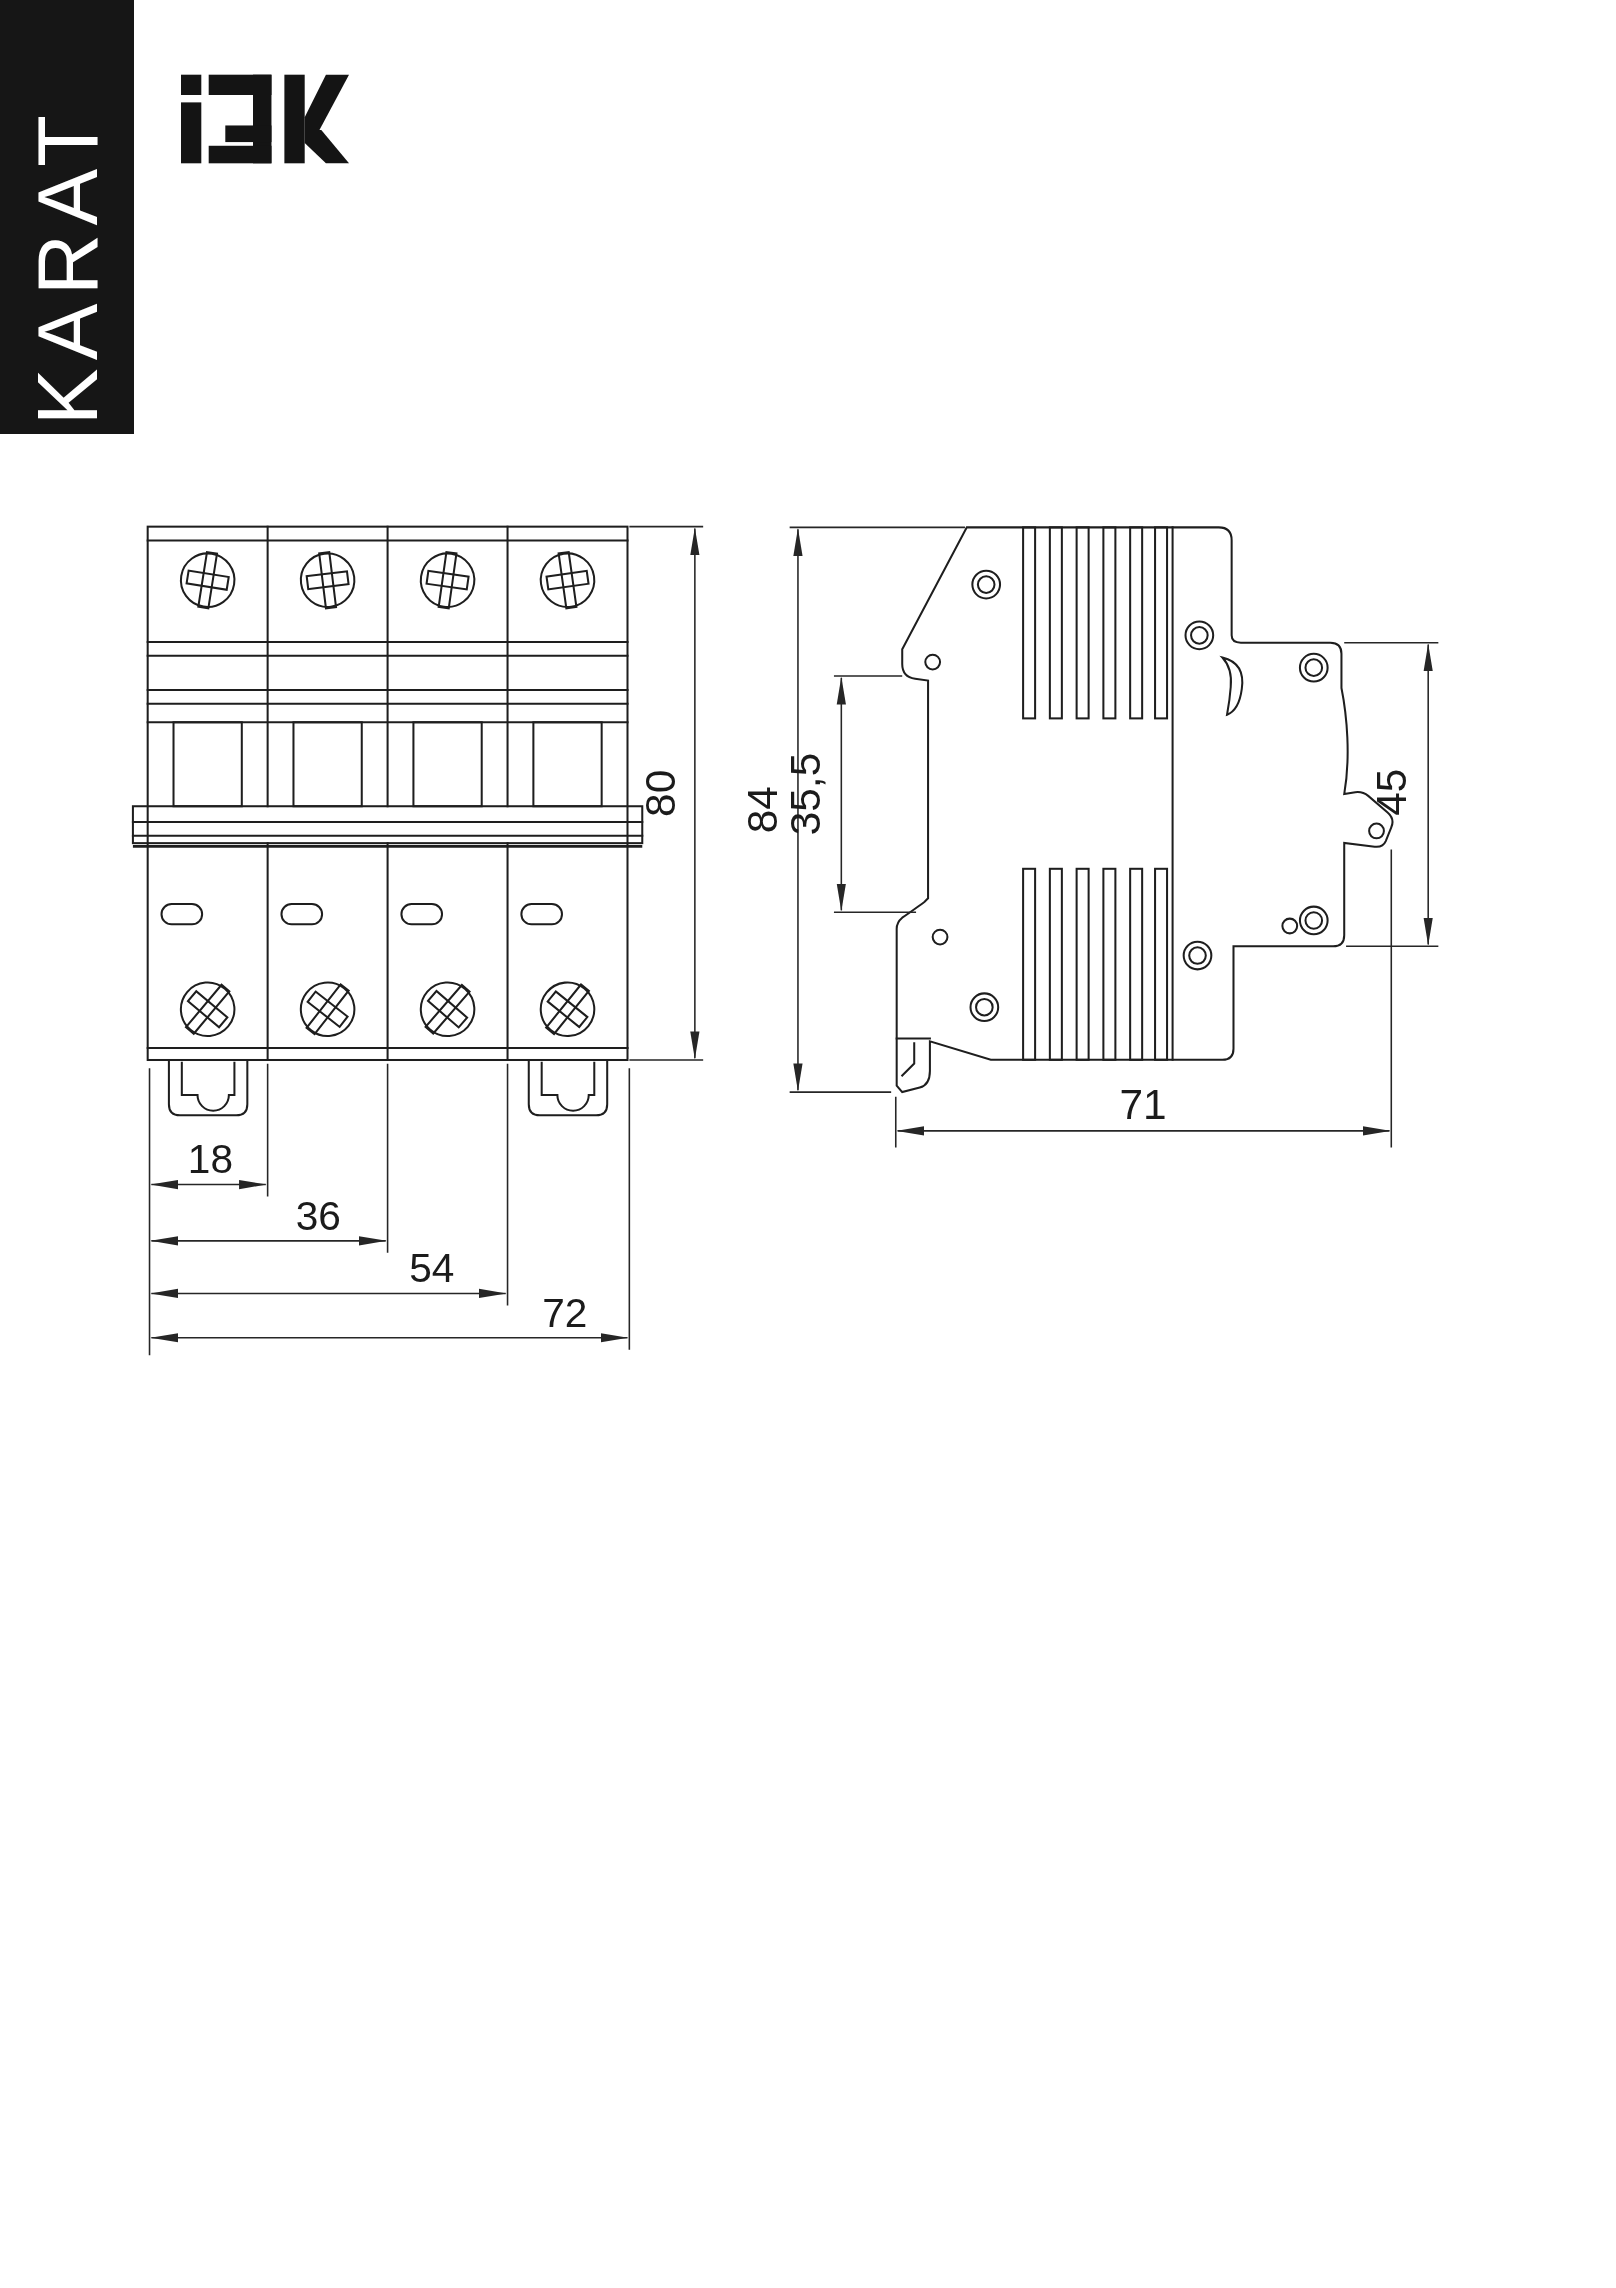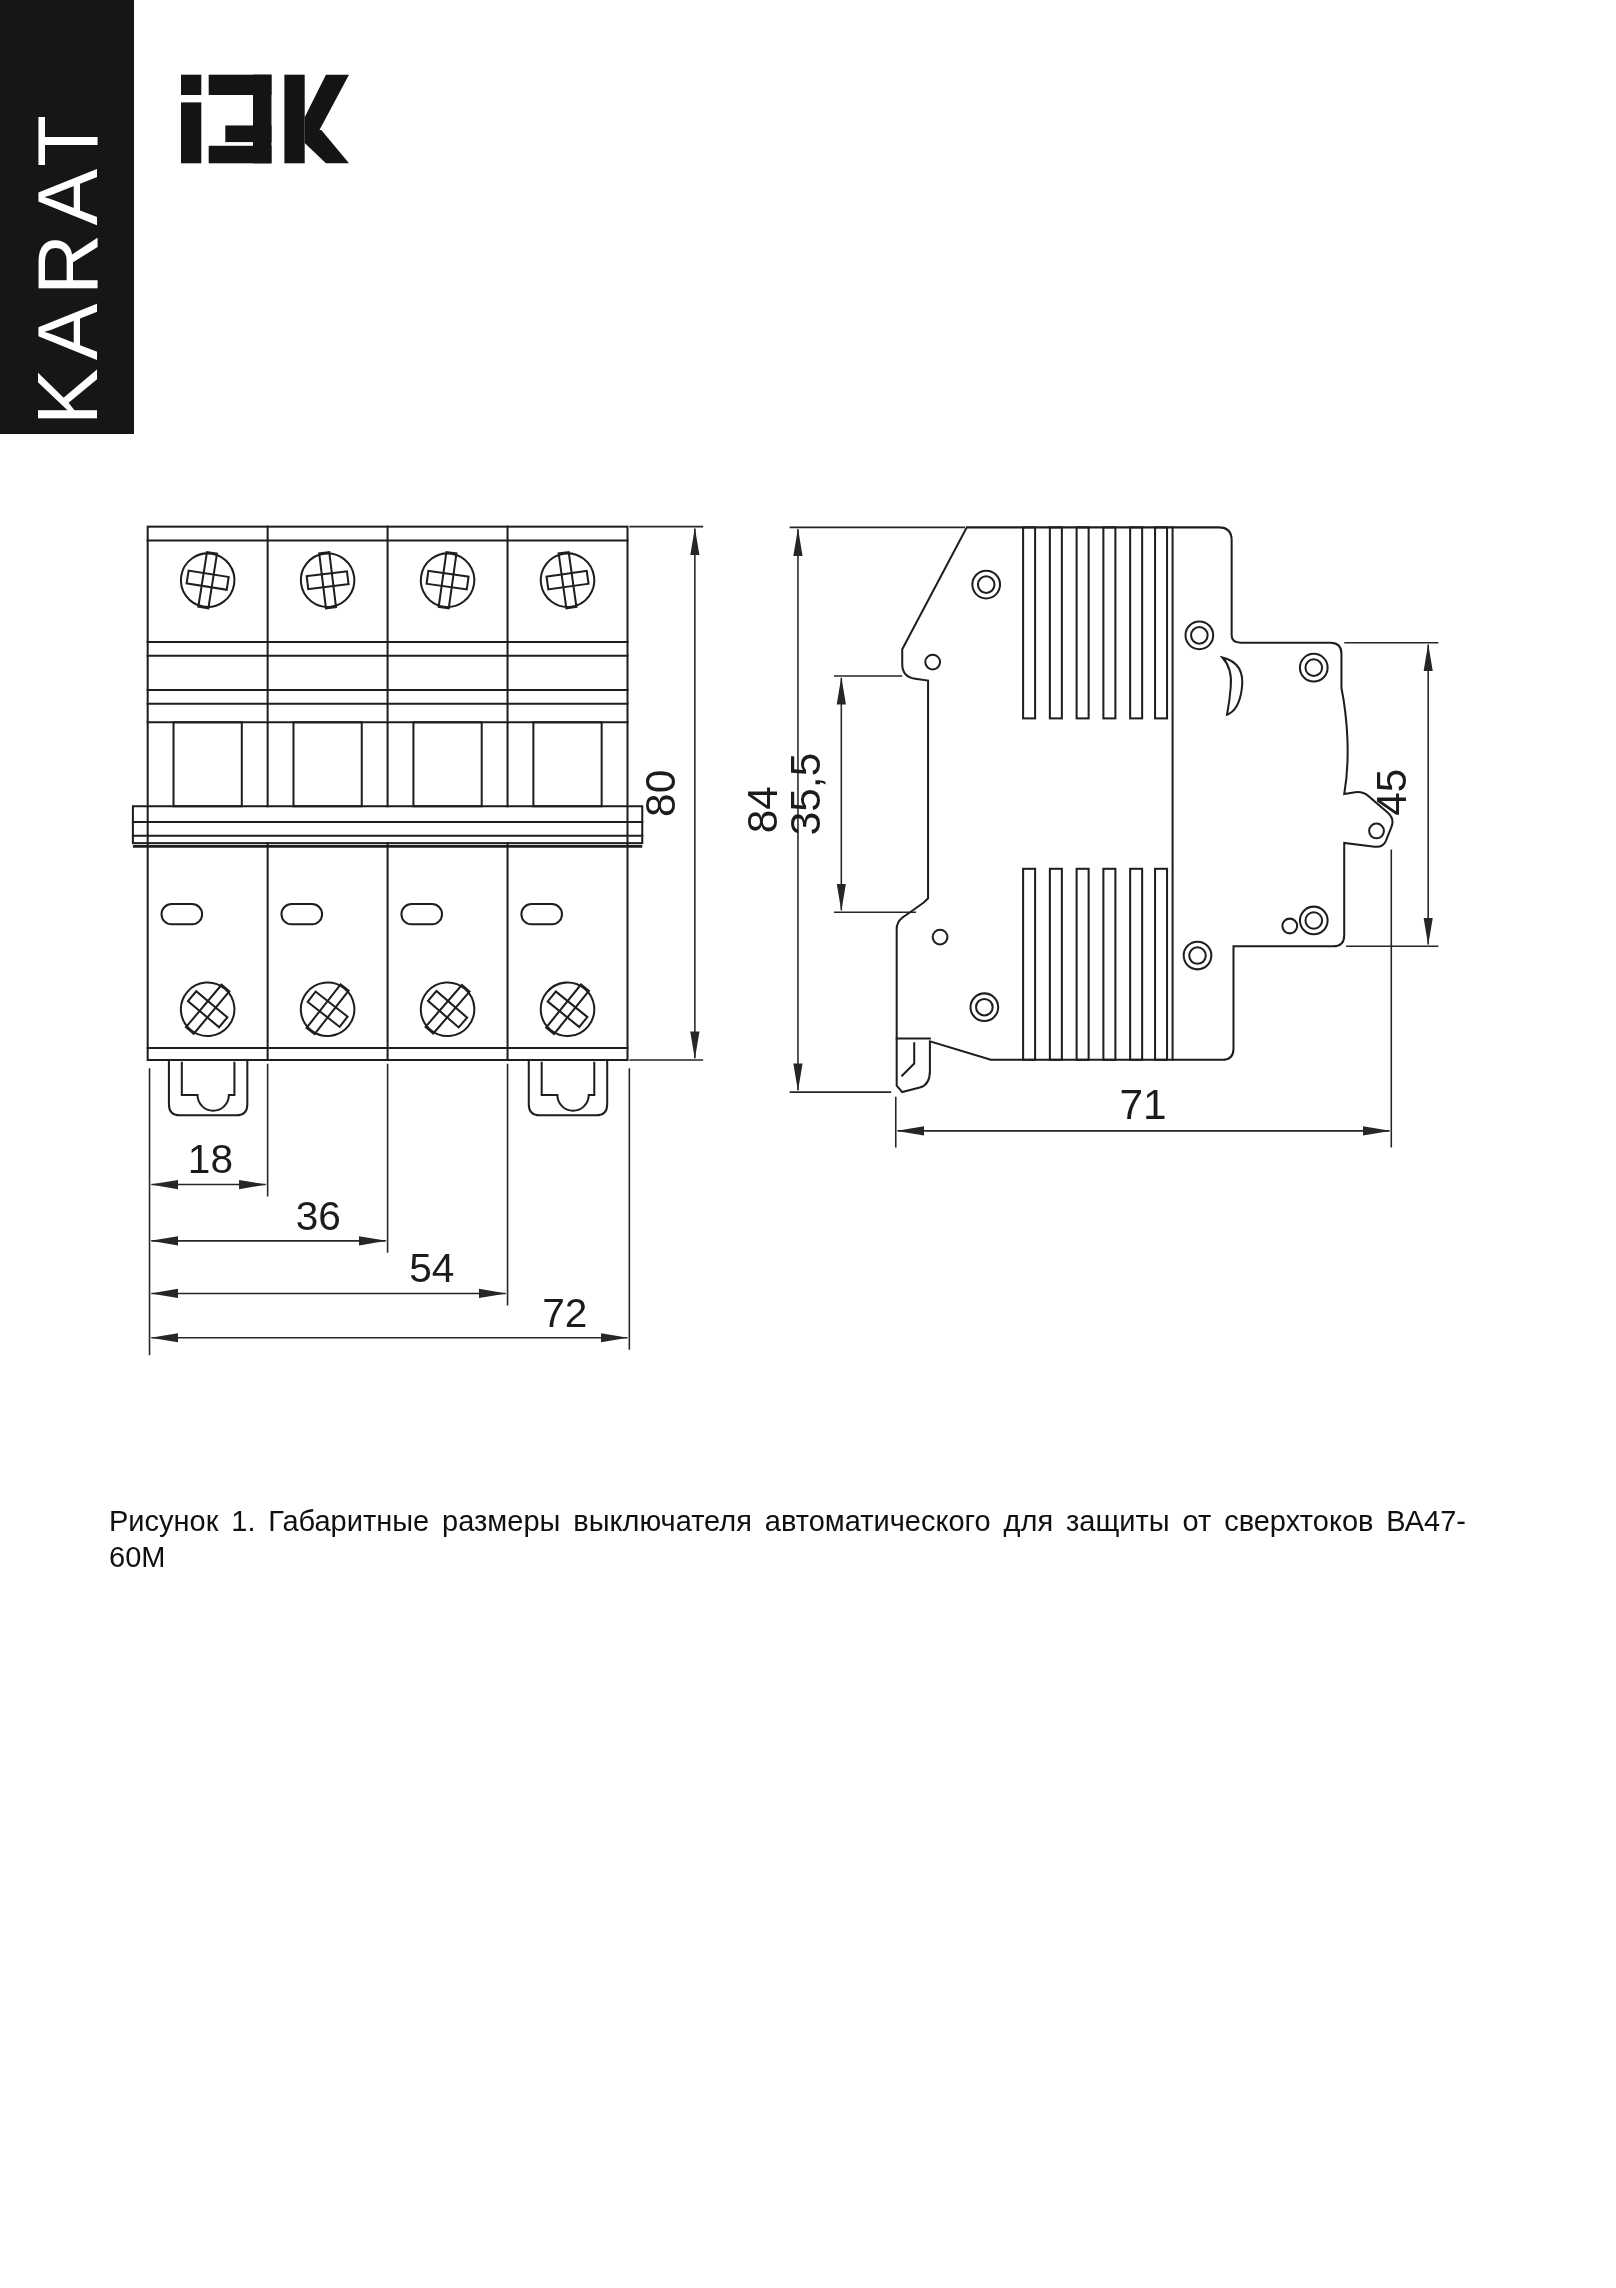--- a/index.html
+++ b/index.html
@@ -252,16 +252,15 @@
       <text class="dim-text" text-anchor="middle" transform="rotate(-90 1523 858)" x="1523" y="858">45</text>
     </g>
 
     <g>
       <path class="dim" d="M970,1188 V1243 M1507,920 V1243"></path>
       <path class="dim" d="M972,1225 H1505" marker-start="url(#arrS)" marker-end="url(#arrS)"></path>
       <text class="dim-text" text-anchor="middle" x="1238" y="1212">71</text>
     </g>
   </svg>
 
-  <div class="caption">Рисунок 1. Габаритные размеры выключателя автоматического для защиты от сверхтоков ВА47-60М</div>
 
 </div>
 
 
 </body></html>

